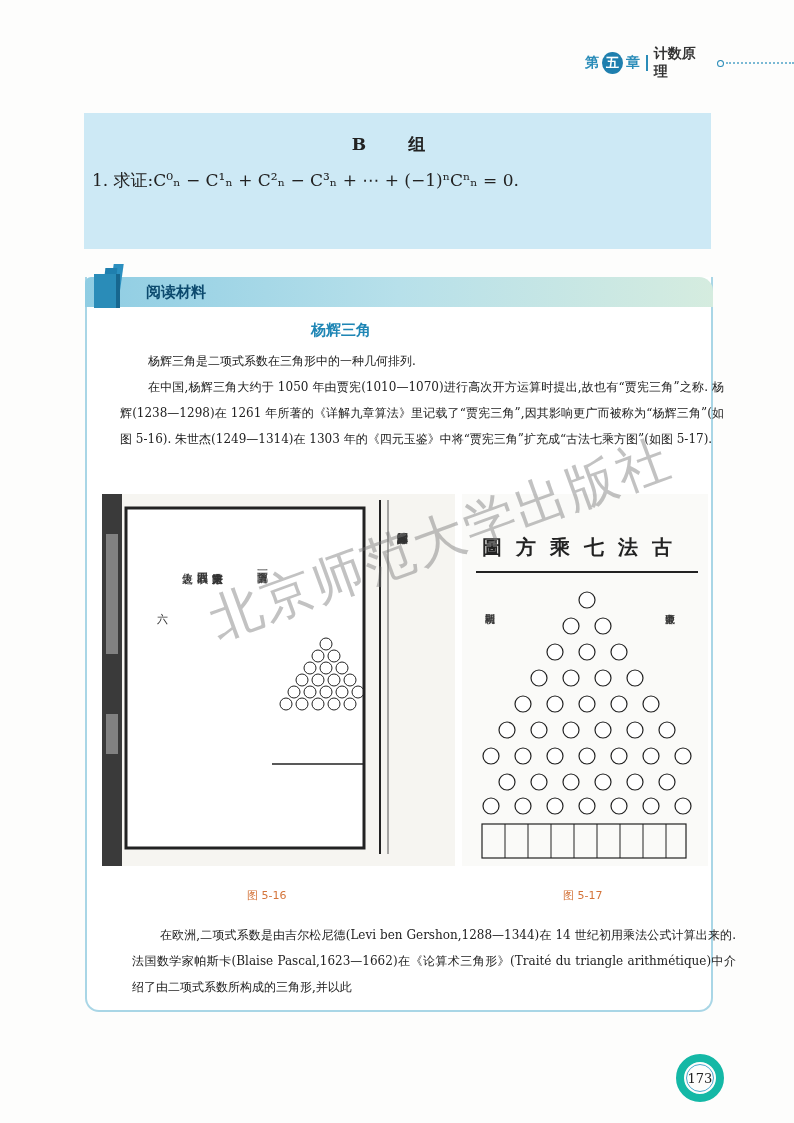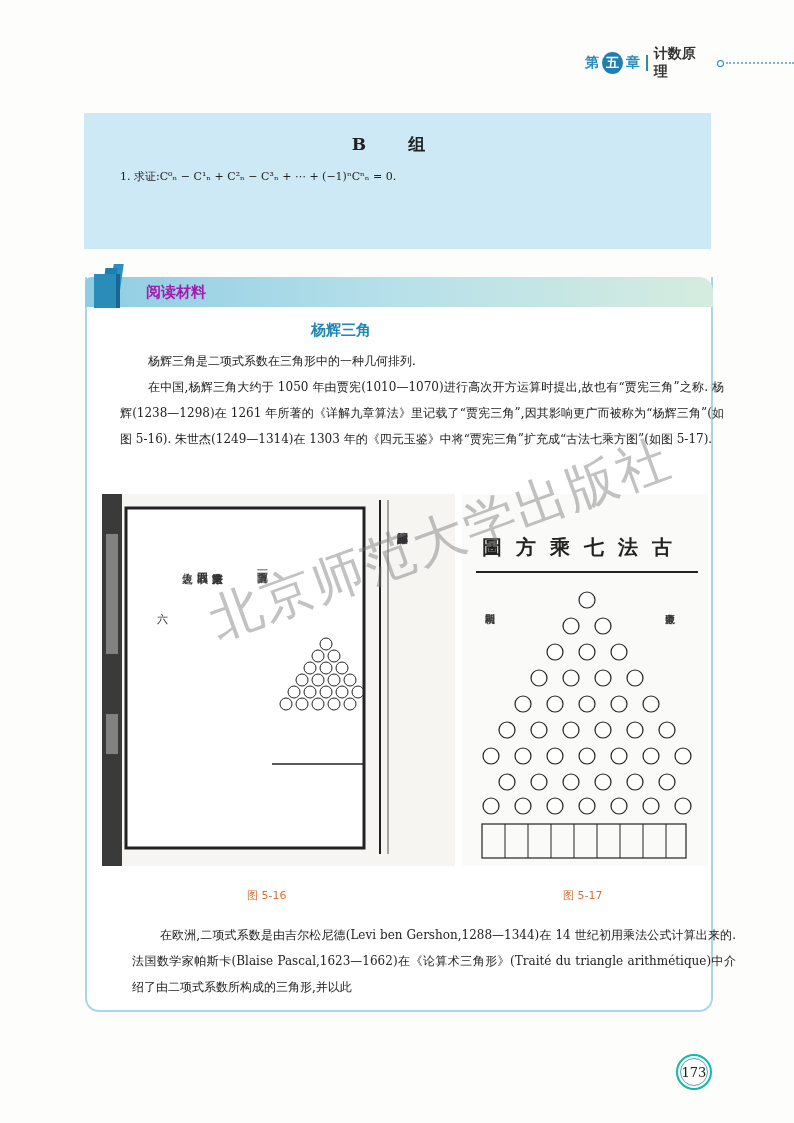--- a/index.html
+++ b/index.html
@@ -29,40 +29,40 @@
 
   
   .bbox {
     position:absolute; left:84px; top:113px; width:627px; height:136px;
     background:#cde9f5;
   }
   .bbox .head {
     position:absolute; left:0; right:0; top:20px; text-align:center;
     font-weight:bold; font-size:17px; letter-spacing:18px;
   }
-  .bbox .q { position:absolute; left:8px; font-size:11px;margin-left:28px; }
+  .bbox .q { position:absolute; left:8px; font-size:17px; }
   .bbox .q1 { top:56px; }
   .bbox .q2 { top:82px; }
 
   
   .rm {
     position:absolute; left:85px; top:277px; width:624px; height:733px;
     border:2px solid #a9d6e6; border-top:none; border-radius:0 0 14px 14px;
     background:#fff;
   }
   .rm-bar {
     position:absolute; left:85px; top:277px; width:628px; height:30px;
     background:linear-gradient(90deg,#8fcde3 0%,#b7e0ea 50%,#d5ecdf 100%);
     border-radius:6px 14px 0 0;
   }
   .book {
     position:absolute; left:92px; top:262px; width:44px; height:46px;
   }
   .rm-label {
-    position:absolute; left:146px; top:283px; color:#a21caf;
+    position:absolute; left:146px; top:283px; color:#0c4a6e;
     font-family:"DejaVu Sans","Liberation Sans",sans-serif;
     font-weight:bold; font-size:15px;
   }
   .rm-title {
     position:absolute; left:0; width:682px; top:321px; text-align:center;
     color:#1f86b5; font-weight:bold; font-size:15px;
     font-family:"DejaVu Sans","Liberation Sans",sans-serif;
   }
   .para {
     position:absolute; left:120px; width:604px;
@@ -88,21 +88,21 @@
   .watermark {
     position:absolute; left:200px; top:590px;
     font-size:52px; color:rgba(120,120,120,0.45);
     transform:rotate(-20deg); transform-origin:left top;
     font-family:"DejaVu Serif","Liberation Serif",serif; letter-spacing:2px;
     pointer-events:none; white-space:nowrap;
   }
 
   .pagenum {
     position:absolute; left:676px; top:1054px; width:32px; height:32px;
-    border:2px solid #14b8a6; border-radius:50%;
+    border:8px solid #14b8a6; border-radius:50%;
     display:flex; align-items:center; justify-content:center;
     font-size:13px;
   }
   .pagenum::before {
     content:""; position:absolute; inset:2px; border:1px solid #4aa9cf; border-radius:50%;
   }
 </style>
 </head>
 <body>
 

